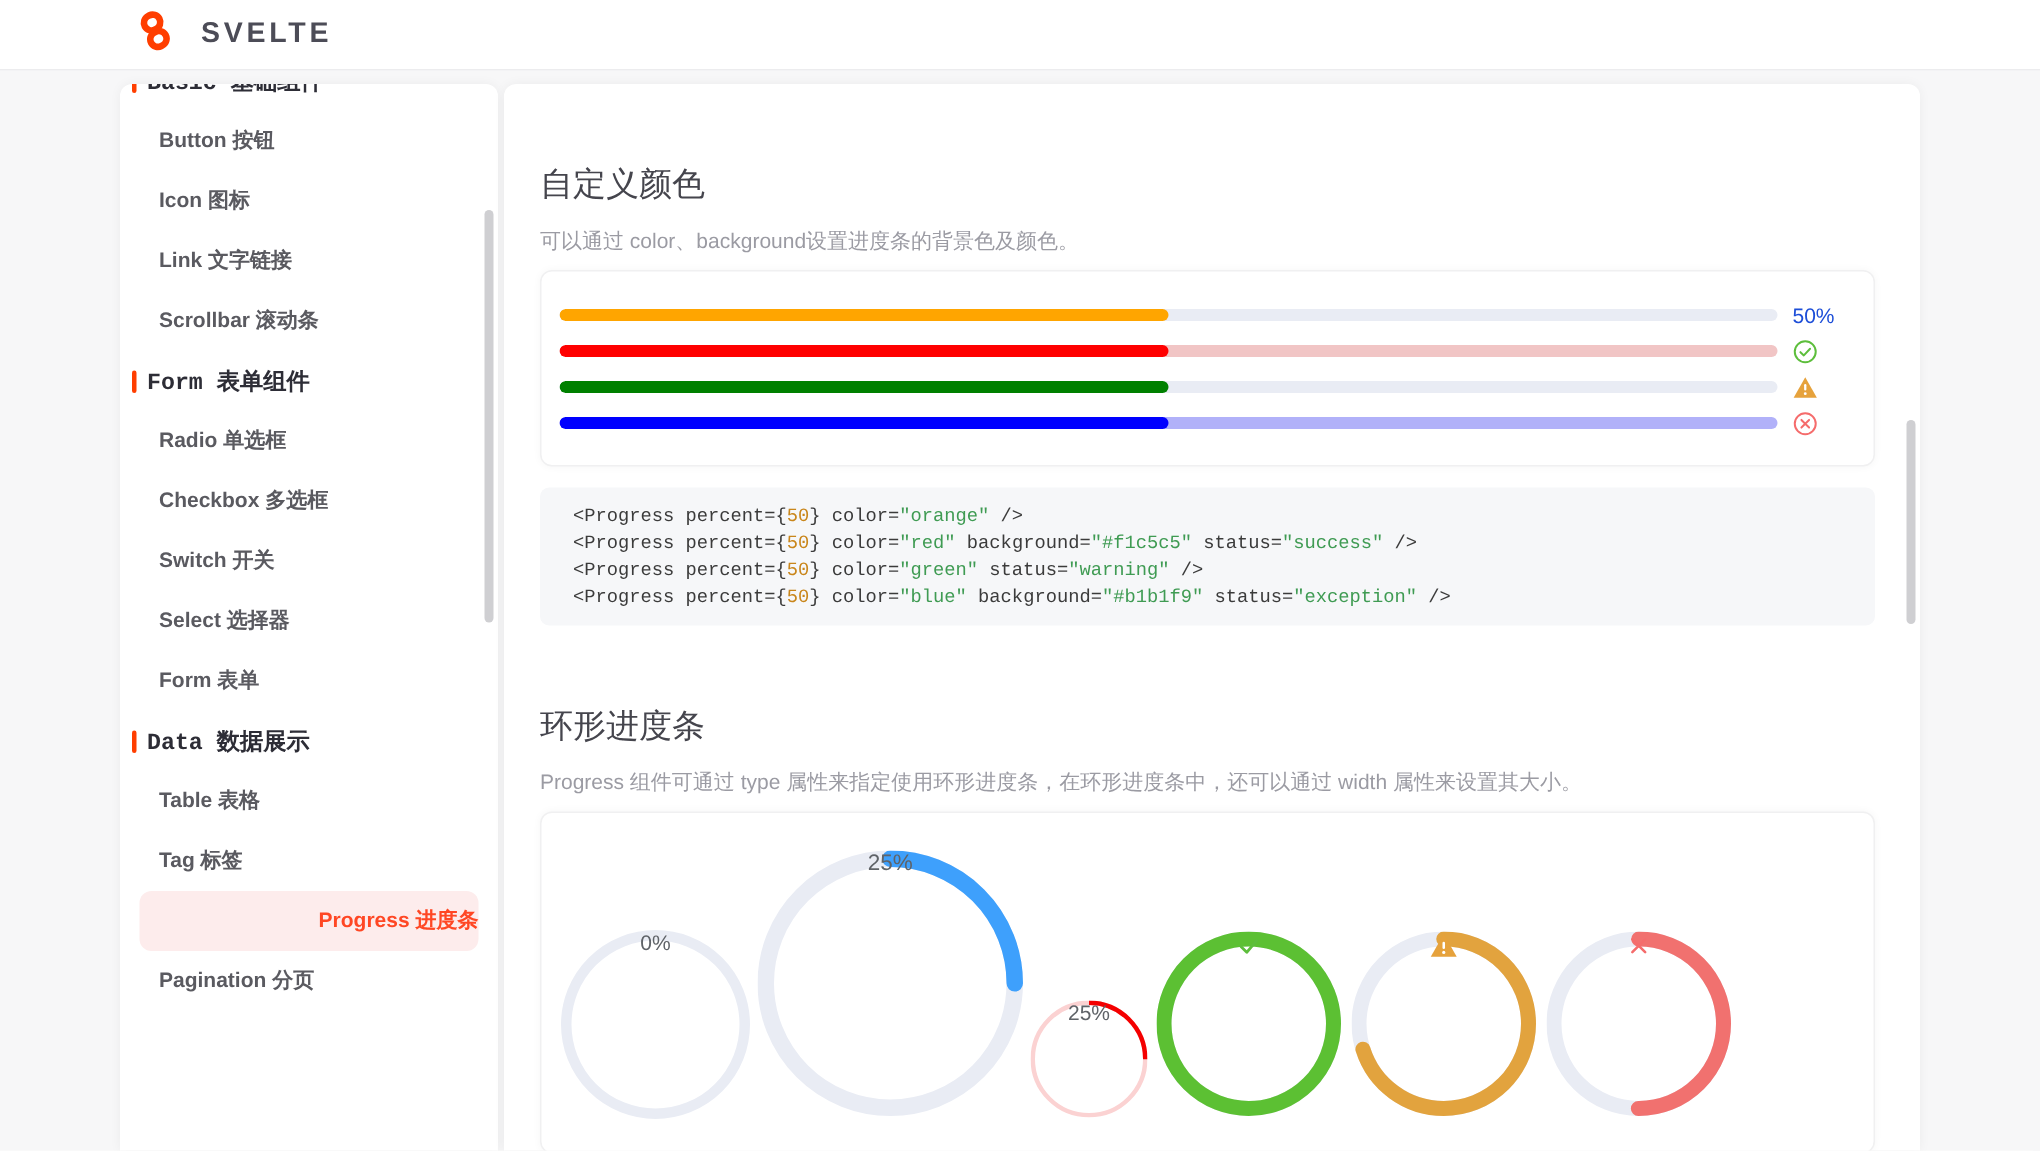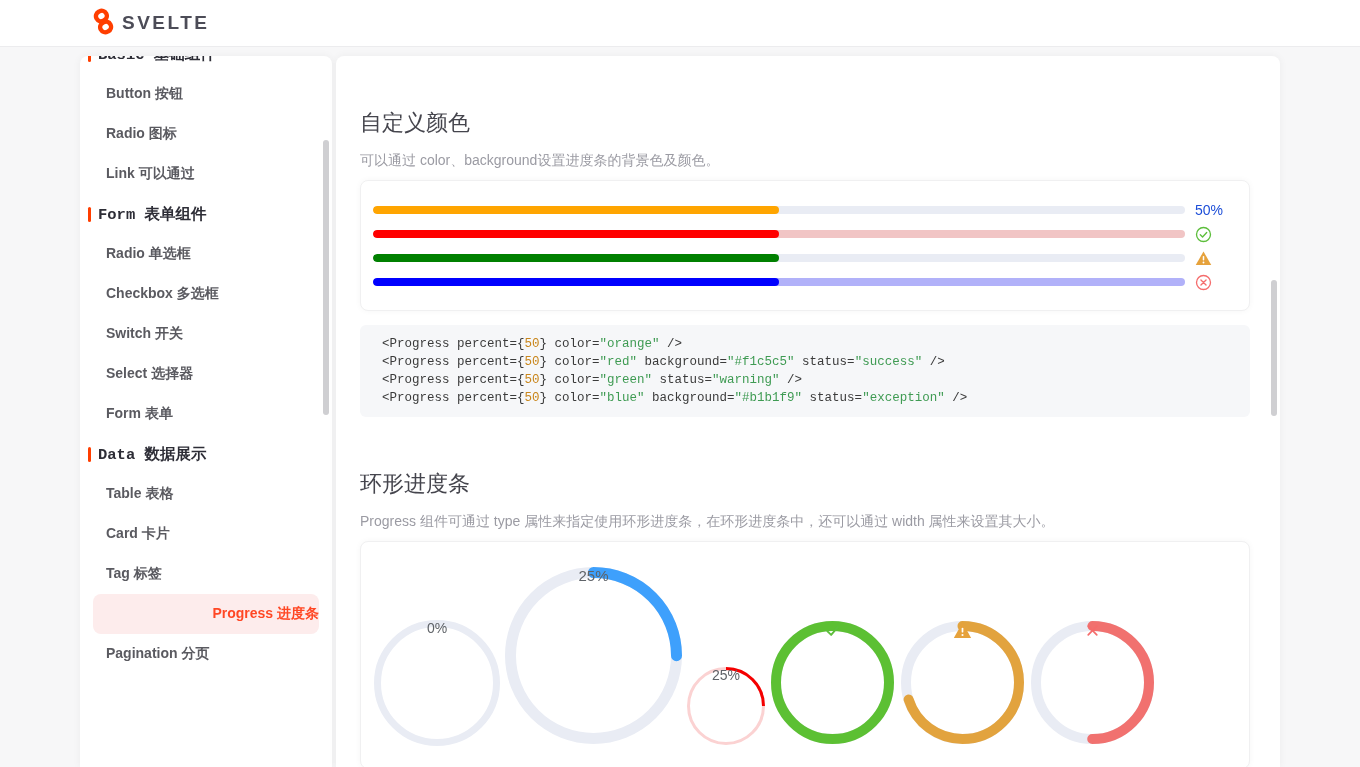--- a/index.html
+++ b/index.html
@@ -2,21 +2,21 @@
 <html><head>
 <meta charset="utf-8">
 <style>
   * { margin:0; padding:0; box-sizing:border-box; }
   html,body { width:1360px; height:767px; overflow:hidden; background:#f7f7f8;
     font-family:"Liberation Sans","DejaVu Sans",sans-serif; }
 
   
   .header { position:absolute; left:0; top:0; width:1360px; height:47px;
     background:#fff; border-bottom:1px solid #ececee; display:flex; align-items:center; }
-  .brand { display:flex; align-items:center; margin-left:90px; gap:5px;text-align:right; }
+  .brand { display:flex; align-items:center; margin-left:90px; gap:17px;text-align:right; }
   .brand-text { font-size:19px; font-weight:700; letter-spacing:2.5px; color:#4c4c57; }
 
   
   .sidebar { position:absolute; left:80px; top:56px; width:252px; height:711px;
     background:#fff; border-radius:8px 8px 0 0; box-shadow:0 0 8px rgba(0,0,0,.05); overflow:hidden; }
   .mainpanel { position:absolute; left:336px; top:56px; width:944px; height:711px;
     background:#fff; border-radius:8px 8px 0 0; box-shadow:0 0 8px rgba(0,0,0,.05); overflow:hidden; }
 
   
   .side-nav { margin-top:-22px; }
@@ -84,24 +84,27 @@
 <div class="sidebar">
   <div class="side-nav">
       <div class="side-section">
         <span class="accent-bar"></span>
         <span>Basic 基础组件</span>
       </div>
       <div class="side-item">
         <span>Button 按钮</span>
       </div>
       <div class="side-item">
-        <span>Radio 图标</span>
-      </div>
-      <div class="side-item">
-        <span>Link 可以通过</span>
+        <span>Icon 图标</span>
+      </div>
+      <div class="side-item">
+        <span>Link 文字链接</span>
+      </div>
+      <div class="side-item">
+        <span>Scrollbar 滚动条</span>
       </div>
       <div class="side-section">
         <span class="accent-bar"></span>
         <span>Form 表单组件</span>
       </div>
       <div class="side-item">
         <span>Radio 单选框</span>
       </div>
       <div class="side-item">
         <span>Checkbox 多选框</span>
@@ -114,23 +117,20 @@
       </div>
       <div class="side-item">
         <span>Form 表单</span>
       </div>
       <div class="side-section">
         <span class="accent-bar"></span>
         <span>Data 数据展示</span>
       </div>
       <div class="side-item">
         <span>Table 表格</span>
-      </div>
-      <div class="side-item">
-        <span>Card 卡片</span>
       </div>
       <div class="side-item">
         <span>Tag 标签</span>
       </div>
       <div class="side-item active">
         <span>Progress 进度条</span>
       </div>
       <div class="side-item">
         <span>Pagination 分页</span>
       </div>

